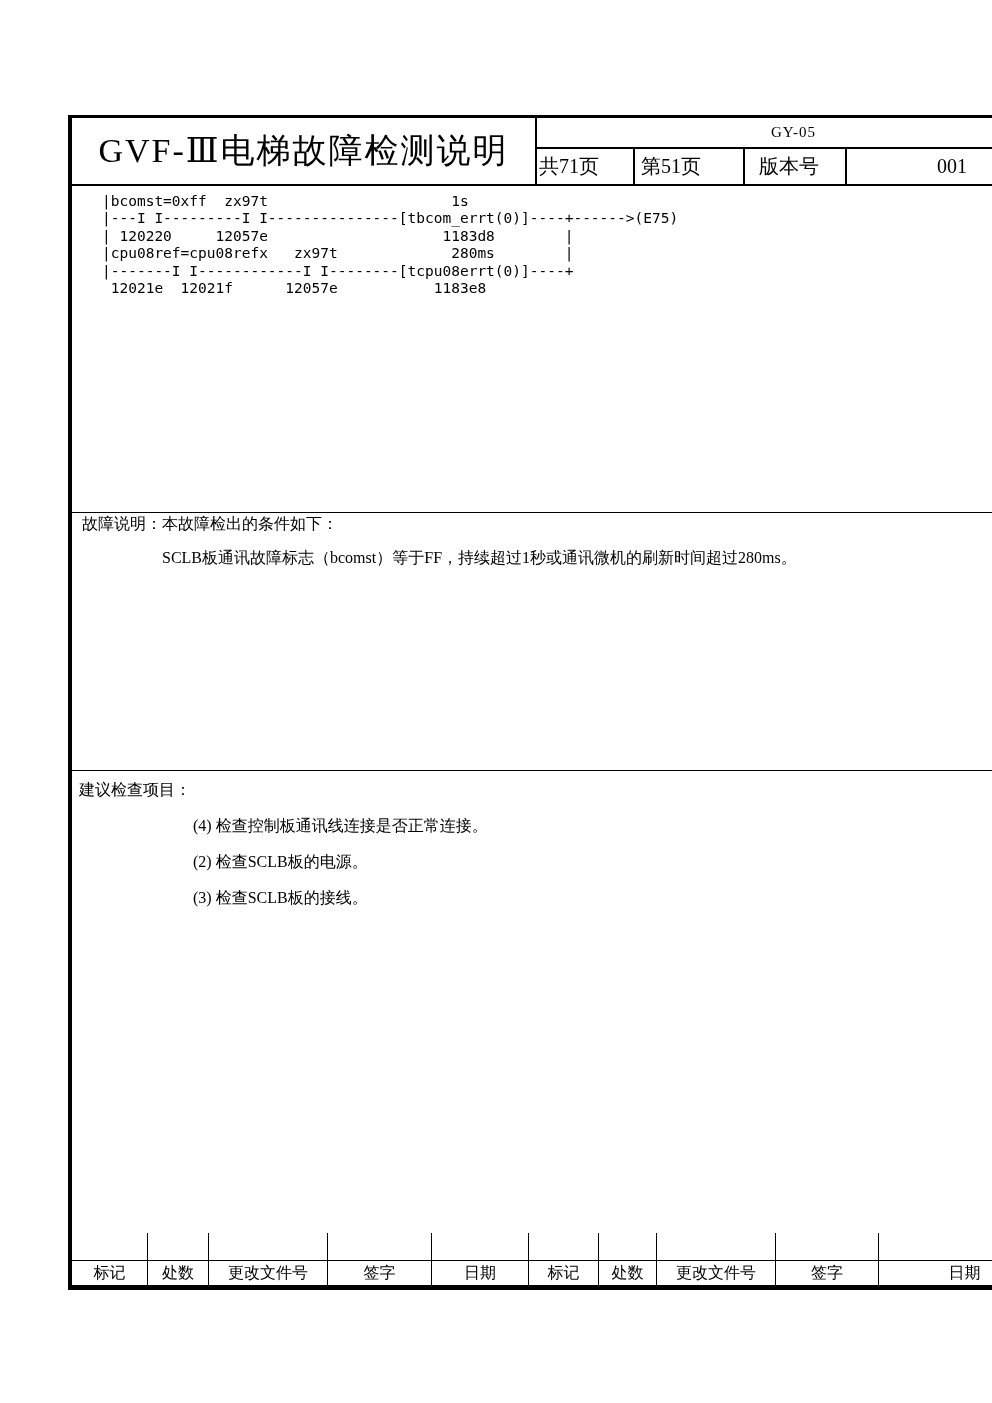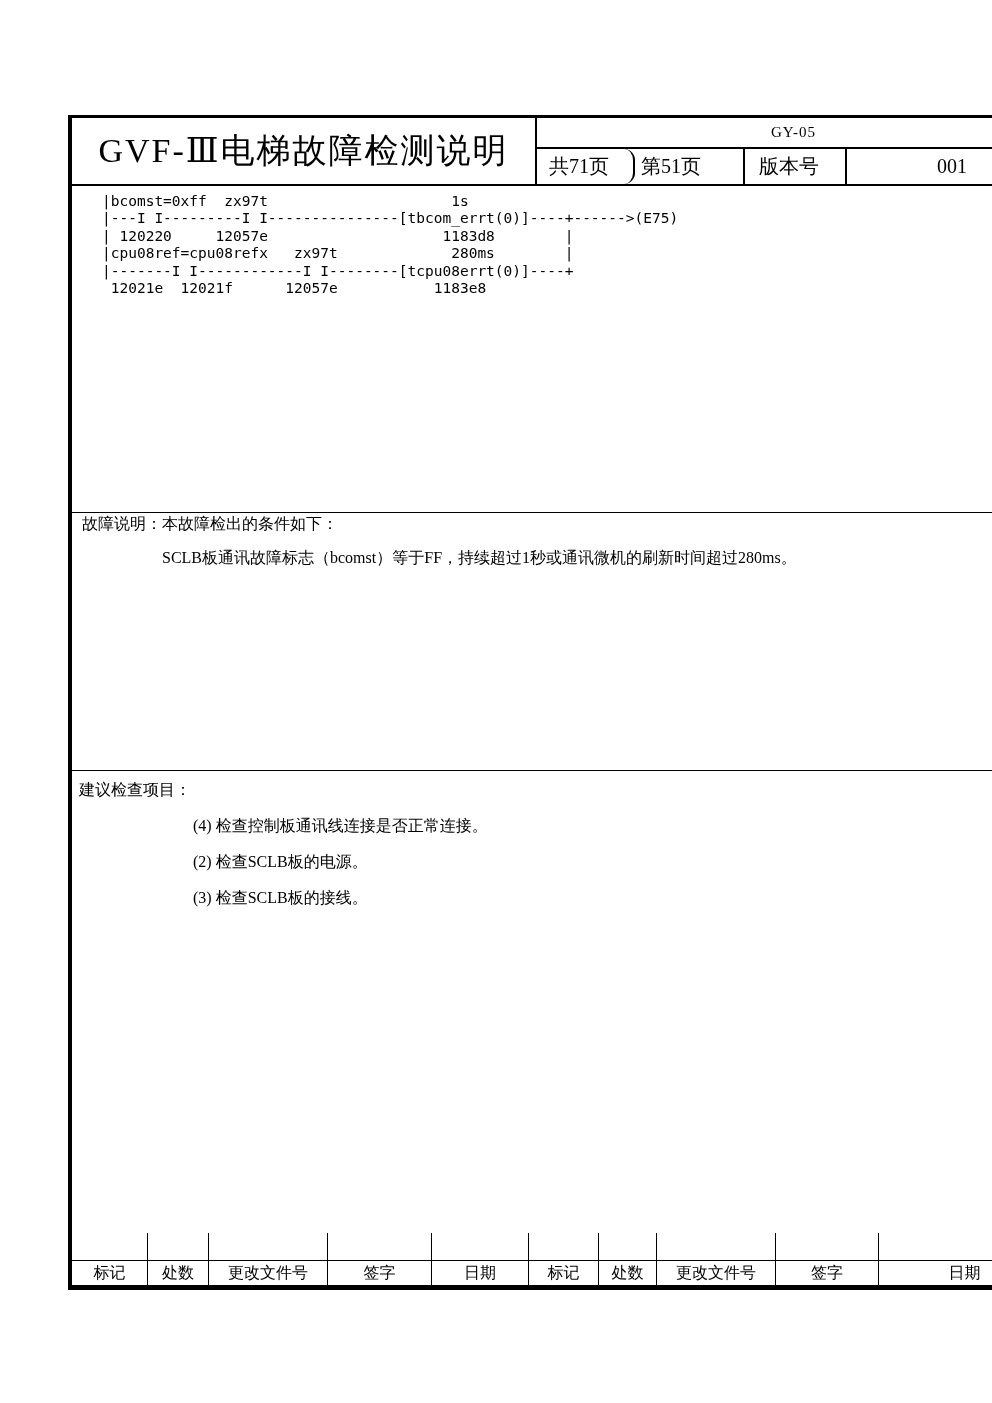--- a/index.html
+++ b/index.html
@@ -32,21 +32,21 @@
   }
   .header-right { flex: 1; display: flex; flex-direction: column; }
   .code-row {
     height: 31px; flex: 0 0 31px;
     border-bottom: 2px solid #000;
     display: flex; align-items: center; justify-content: center;
     font-size: 15px; letter-spacing: 1px;
   }
   .page-row { flex: 1; display: flex; font-size: 20px; }
   .page-row .cell { display: flex; align-items: center; border-right: 2px solid #000; white-space: nowrap; padding-left: 7px; }
-  .cell.pages   { width: 98px;  padding-left: 12px; border-radius: 11px; }
+  .cell.pages   { width: 98px;  padding-left: 2px; }
   .cell.pagenum { width: 110px; padding-left: 6px; }
   .cell.verlab  { width: 102px; padding-left: 14px; }
   .cell.verval  { flex: 1; border-right: none; justify-content: center; }
   
   .subheader-row { height: 25px; flex: 0 0 25px; display: flex; border-bottom: 1px solid #000; font-size: 15px; }
   .sub-left  { width: 303px; flex: 0 0 303px; border-right: 1px solid #000; display: flex; align-items: center; padding-left: 7px; white-space: nowrap; }
   .sub-right { flex: 1; display: flex; align-items: center; padding-left: 8px; white-space: nowrap; }
   
   .diagram-section { height: 326px; flex: 0 0 326px; padding: 7px 0 0 30px; overflow: hidden; }
   .diagram-section pre {

